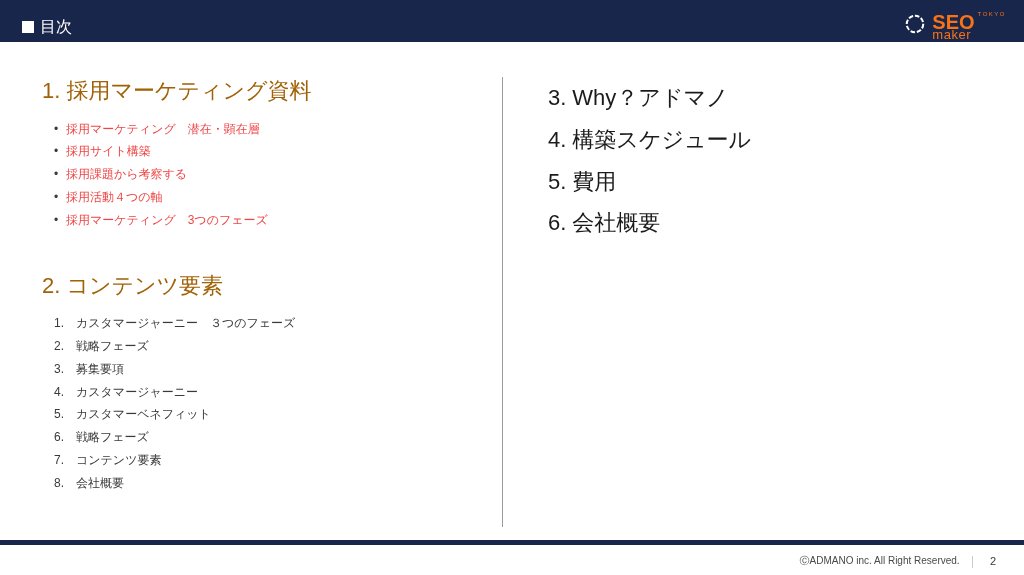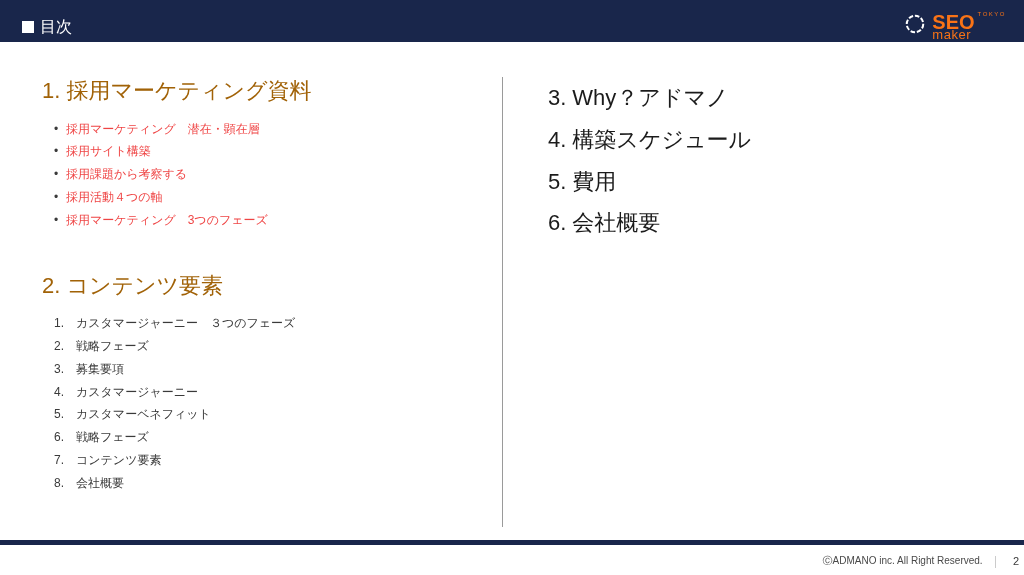--- a/index.html
+++ b/index.html
@@ -127,21 +127,21 @@
     .footer-line {
       position: absolute;
       left: 0;
       right: 0;
       bottom: 30px;
       height: 5px;
       background: #19264b;
     }
     .footer {
       position: absolute;
-      right: 5px;
+      right: 28px;
       bottom: 7px;
       font-size: 10px;
       color: #494949;
       display: flex;
       align-items: center;
       gap: 10px;
     }
     .footer .divider {
       color: #b8b8b8;
     }

